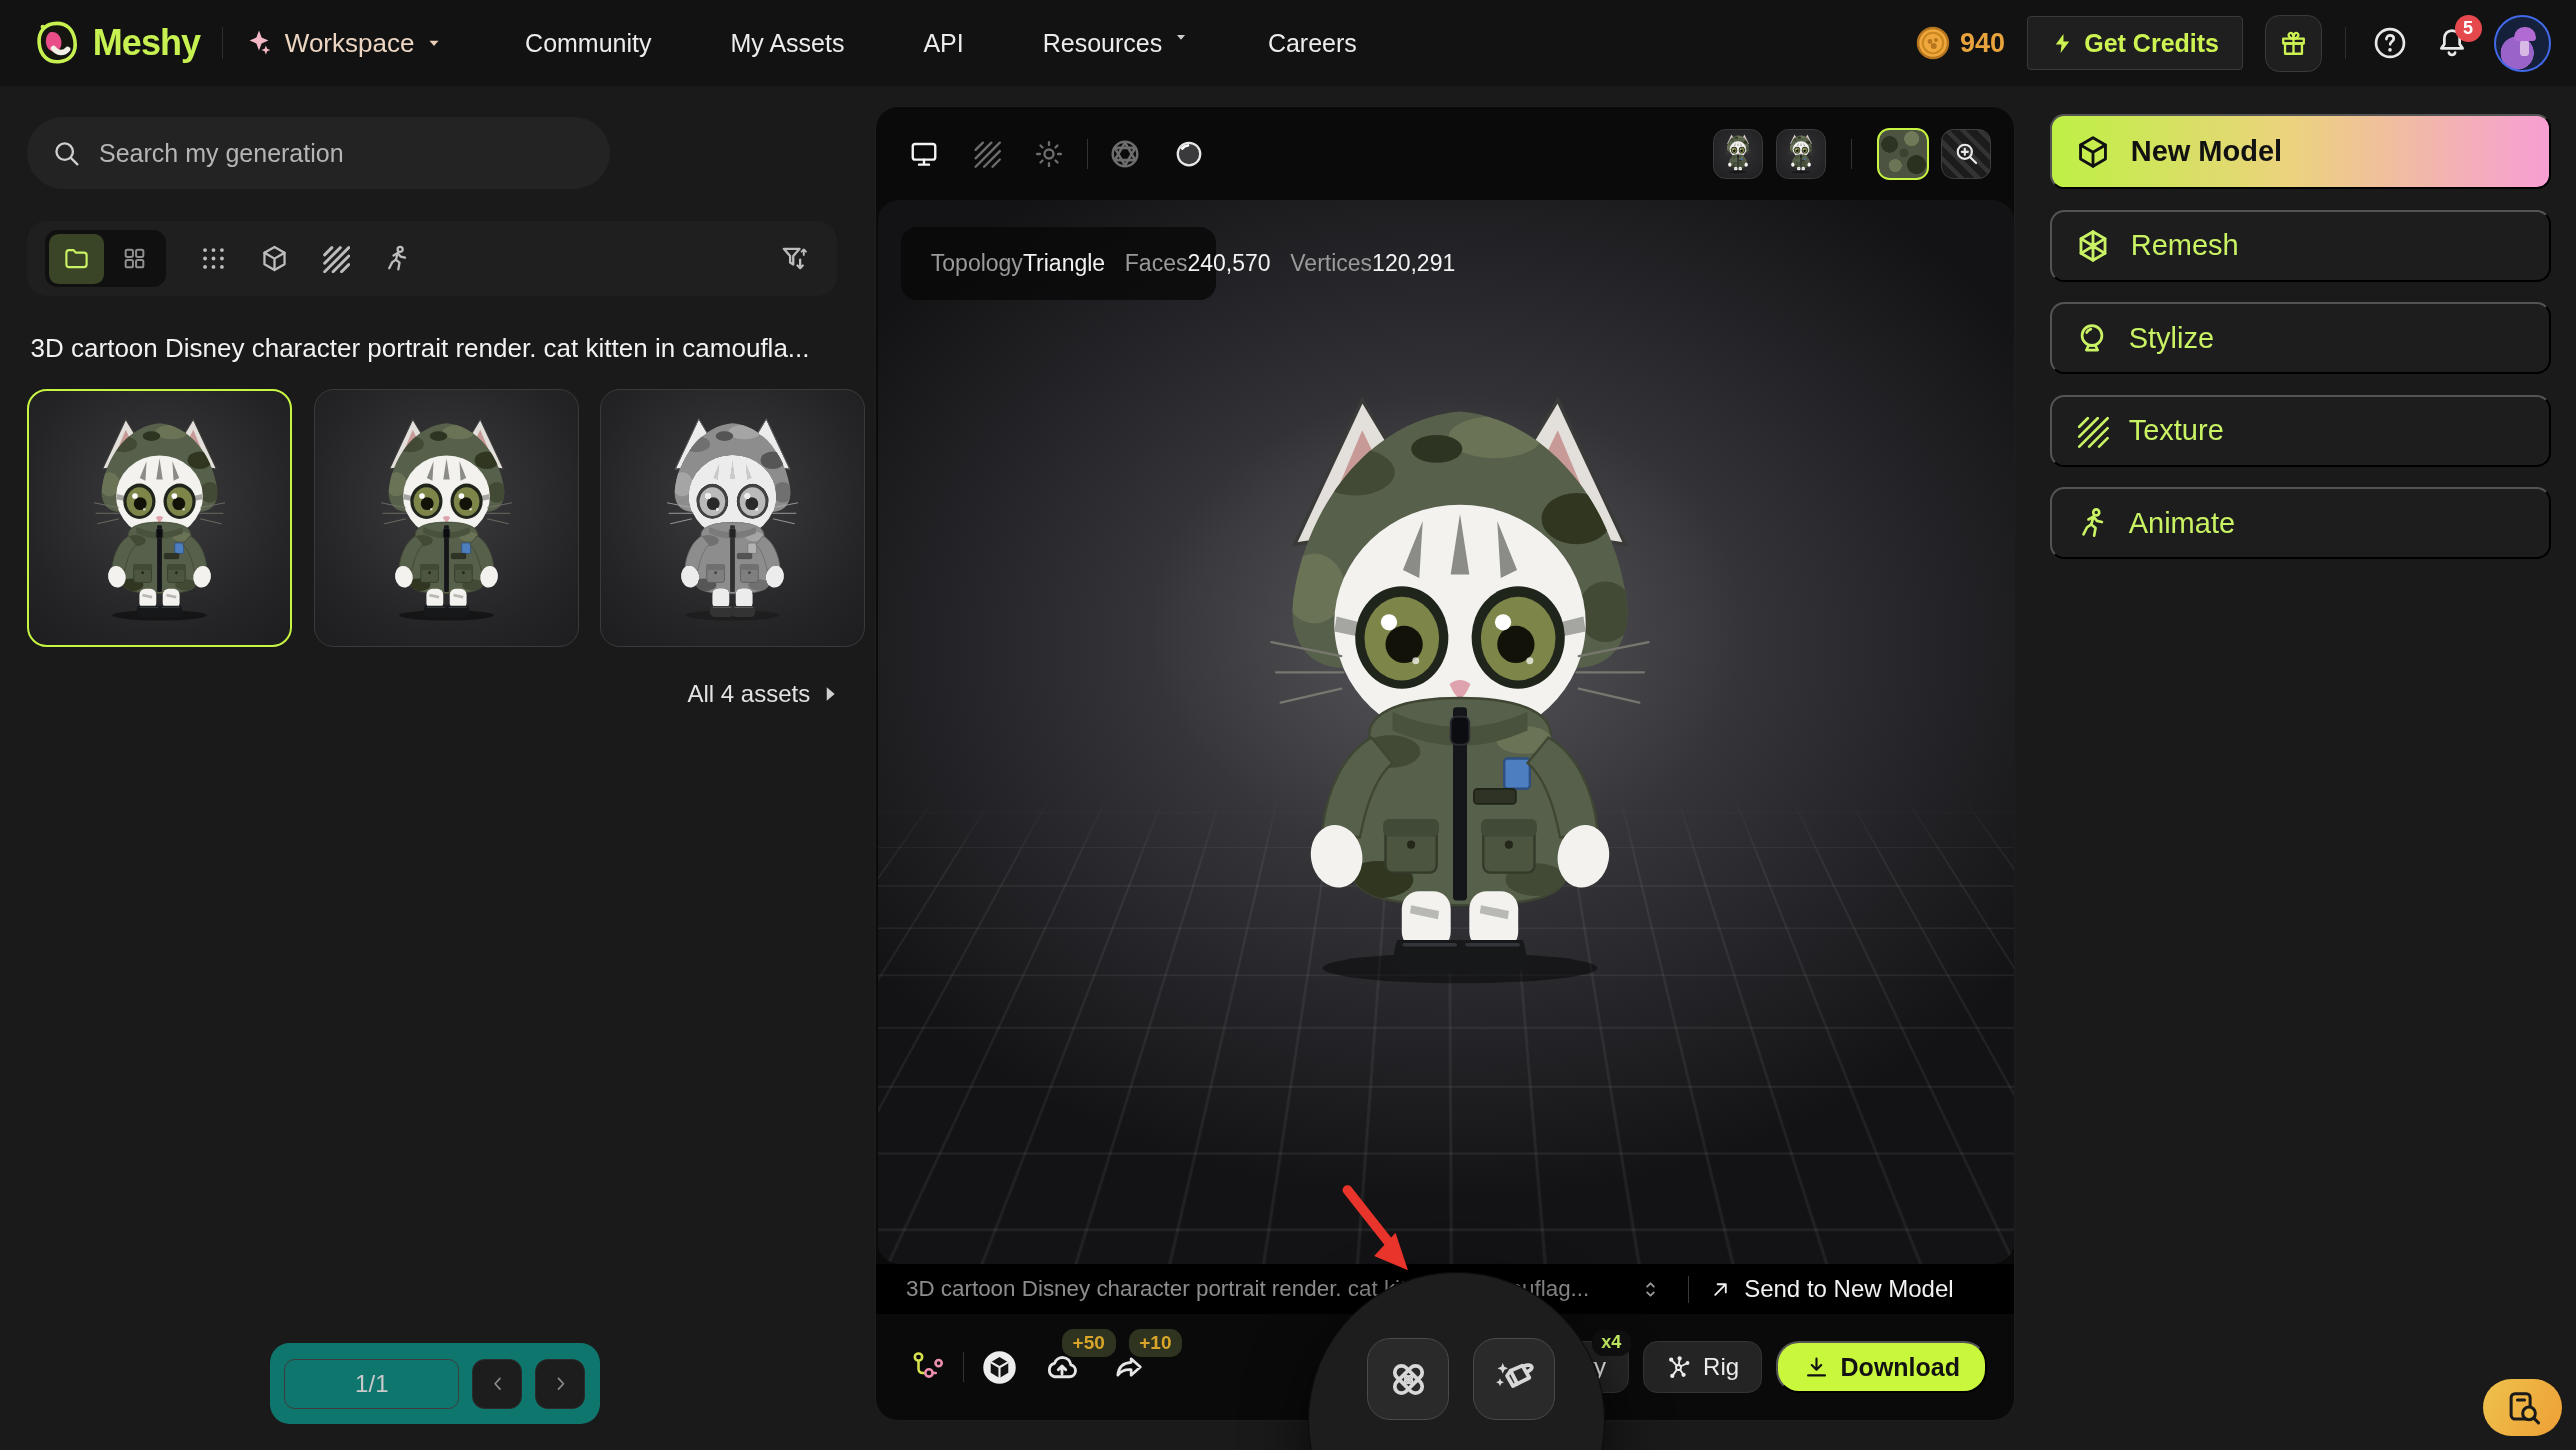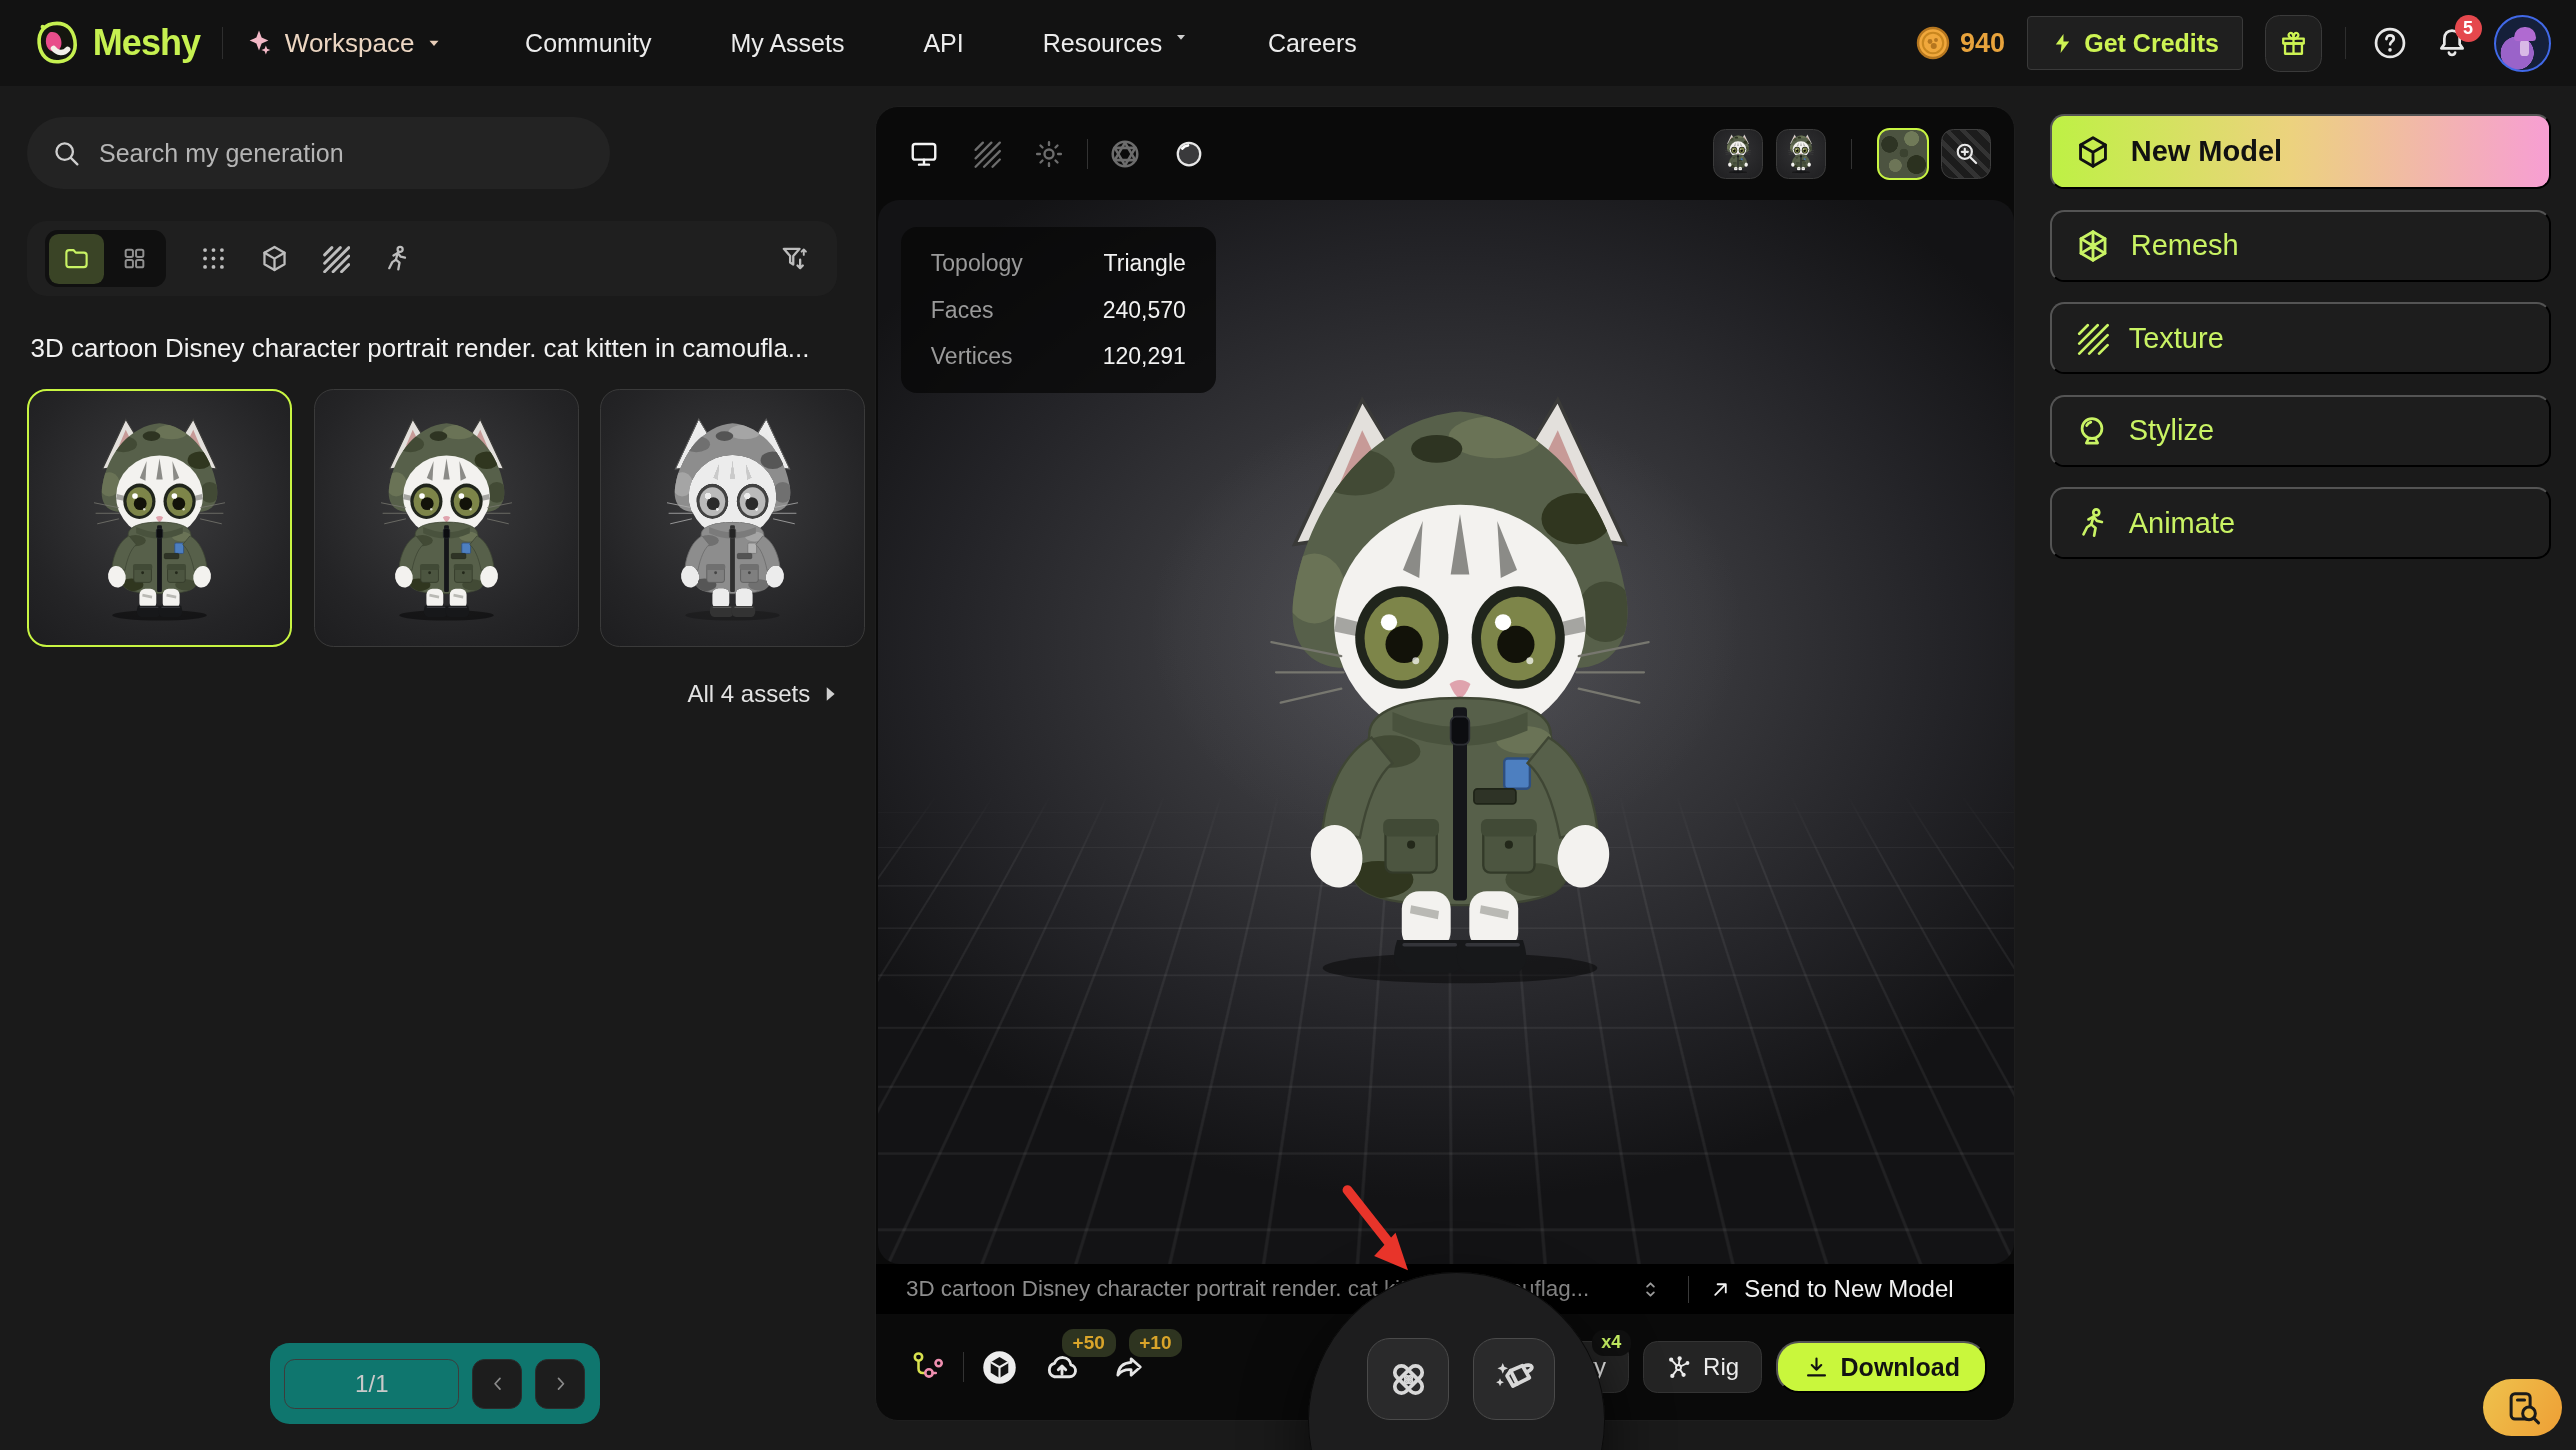--- a/index.html
+++ b/index.html
@@ -73,21 +73,21 @@
   .floor { position:absolute; left:-15%; top:56%; width:130%; height:110%;
     background-image:repeating-linear-gradient(0deg, rgba(255,255,255,0.06) 0 1.8px, transparent 1.8px 57px),
                      repeating-linear-gradient(90deg, rgba(255,255,255,0.06) 0 1.8px, transparent 1.8px 57px);
     transform:perspective(1073px) rotateX(56deg); transform-origin:50% 0;
     -webkit-mask-image:linear-gradient(to bottom, transparent 0, #000 10%, #000 55%, transparent 92%);
             mask-image:linear-gradient(to bottom, transparent 0, #000 10%, #000 55%, transparent 92%); }
   .glow { position:absolute; left:50%; top:40%; width:823px; height:644px; transform:translate(-50%,-50%);
     background:radial-gradient(closest-side, rgba(130,130,136,0.30), transparent 72%); }
   .cat-stage { position:absolute; left:363px; top:179px; width:438px; height:617px; }
 
-  .stats { position:absolute; left:23px; top:27px; width:315px; background:rgba(8,8,8,0.78); border-radius:16px; padding:23px 30px; display:flex; flex-direction:column; gap:19.7px; }
+  .stats { position:absolute; left:23px; top:27px; width:315px; background:rgba(8,8,8,0.78); border-radius:16px; padding:23px 30px; display:flex; flex-direction:row; gap:19.7px; }
   .stat-row { display:flex; justify-content:space-between; align-items:center; }
   .stat-label { color:#9a9a9a; font-size:23px; }
   .stat-value { color:#f2f2f2; font-size:23px; }
 
   .promptbar { position:absolute; left:0; top:1157px; width:100%; height:50px; background:#000; display:flex; align-items:center; padding:0 29px 0 30px; }
   .promptbar-text { width:721px; font-size:22.4px; color:#8d8d8d; white-space:nowrap; overflow:hidden; }
   .expand-ic { width:36px; height:36px; display:flex; align-items:center; justify-content:center; color:#9a9a9a; cursor:pointer; margin-left:5.4px; }
   .pb-div { width:0.9px; height:27px; background:#3a3a3a; margin:0 19.7px; }
   .send-btn { display:flex; align-items:center; gap:12.5px; color:#f2f2f2; font-size:24px; font-weight:500; cursor:pointer; }
 
@@ -571,32 +571,32 @@
     <span>New Model</span>
   </button>
   <button class="action-btn">
     <svg class="ic" width="36" height="36" viewBox="0 0 24 24" stroke-width="1.7">
       <path d="M12 2.5l8 4.6v9.8l-8 4.6-8-4.6V7.1z"></path>
         <path d="M4 7.1l8 4.9 8-4.9M12 12v9.5M4 16.9l8-4.9M20 16.9l-8-4.9M12 2.5V12"></path>
     </svg>
     <span>Remesh</span>
   </button>
   <button class="action-btn">
-    <svg class="ic" width="34" height="34" viewBox="0 0 24 24" stroke-width="2.4">
-      <path d="M3 9 L9 3 M3 16 L16 3 M3 23 L23 3 M10 23 L23 10 M17 23 L23 17"></path>
-    </svg>
-    <span>Texture</span>
-  </button>
-  <button class="action-btn">
     <svg class="ic" width="34" height="34" viewBox="0 0 24 24" stroke-width="1.8">
       <circle cx="12" cy="10.2" r="7"></circle>
         <path d="M8 20.5h8l-1.6-3.2H9.6z"></path>
         <path d="M8.2 8.2a4.6 4.6 0 0 1 3-2.5"></path>
     </svg>
     <span>Stylize</span>
+  </button>
+  <button class="action-btn">
+    <svg class="ic" width="34" height="34" viewBox="0 0 24 24" stroke-width="2.4">
+      <path d="M3 9 L9 3 M3 16 L16 3 M3 23 L23 3 M10 23 L23 10 M17 23 L23 17"></path>
+    </svg>
+    <span>Texture</span>
   </button>
   <button class="action-btn">
     <svg class="ic" width="34" height="34" viewBox="0 0 24 24" stroke-width="2">
       <circle cx="15" cy="4.5" r="2.1"></circle>
         <path d="M9.5 9.5l3.5-2 2.5 3 3.5.8"></path>
         <path d="M13 7.5l-1.5 5.5 3 2.5-1 5.5"></path>
         <path d="M11.5 13l-3 2-2.5 5"></path>
     </svg>
     <span>Animate</span>
   </button>

